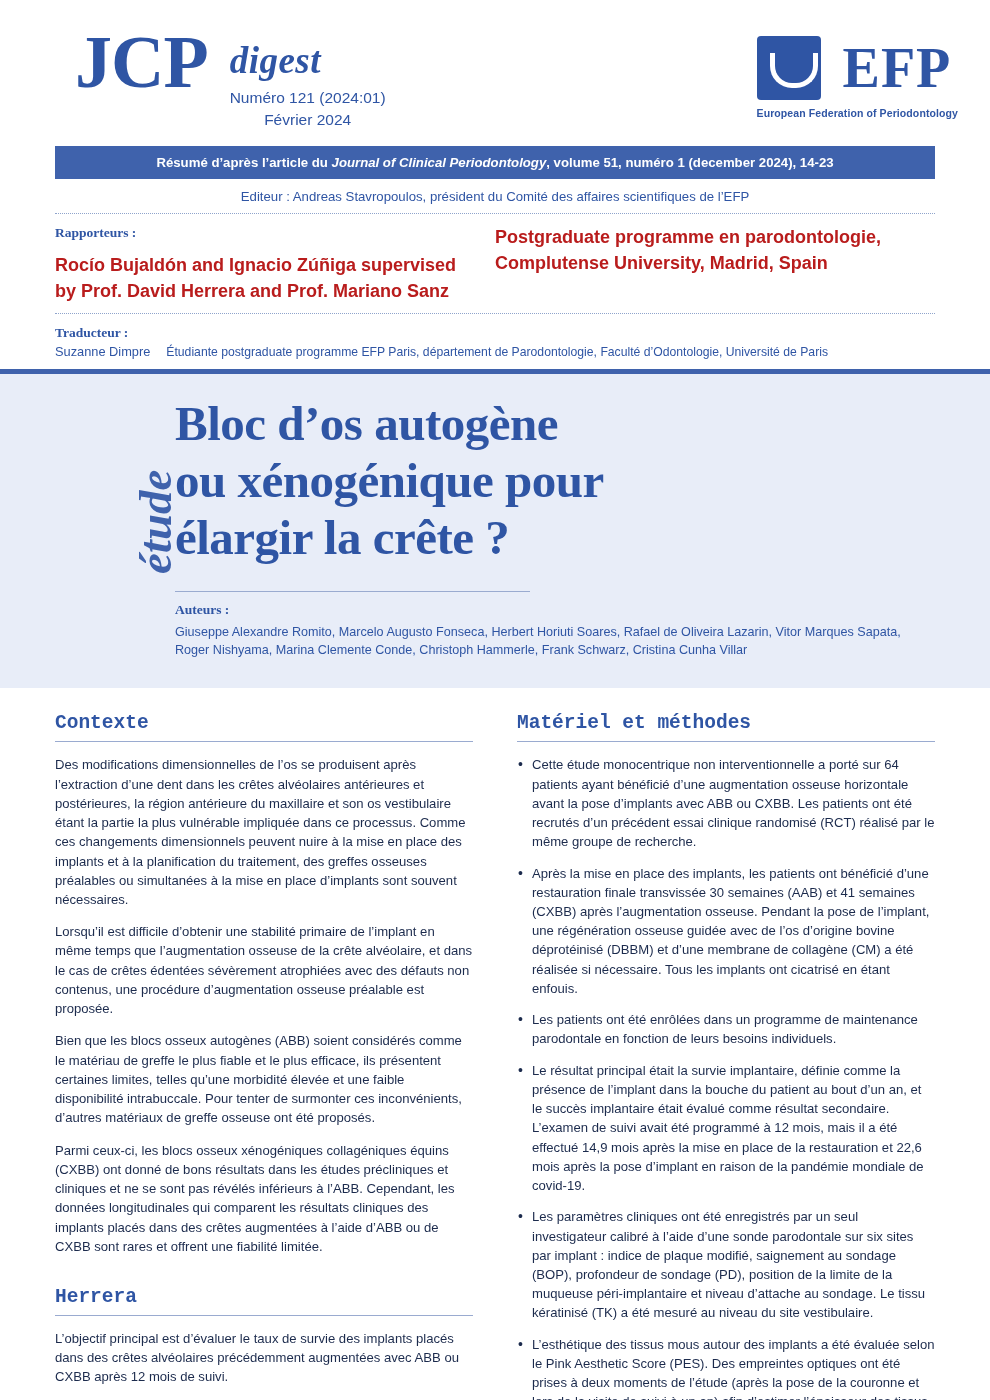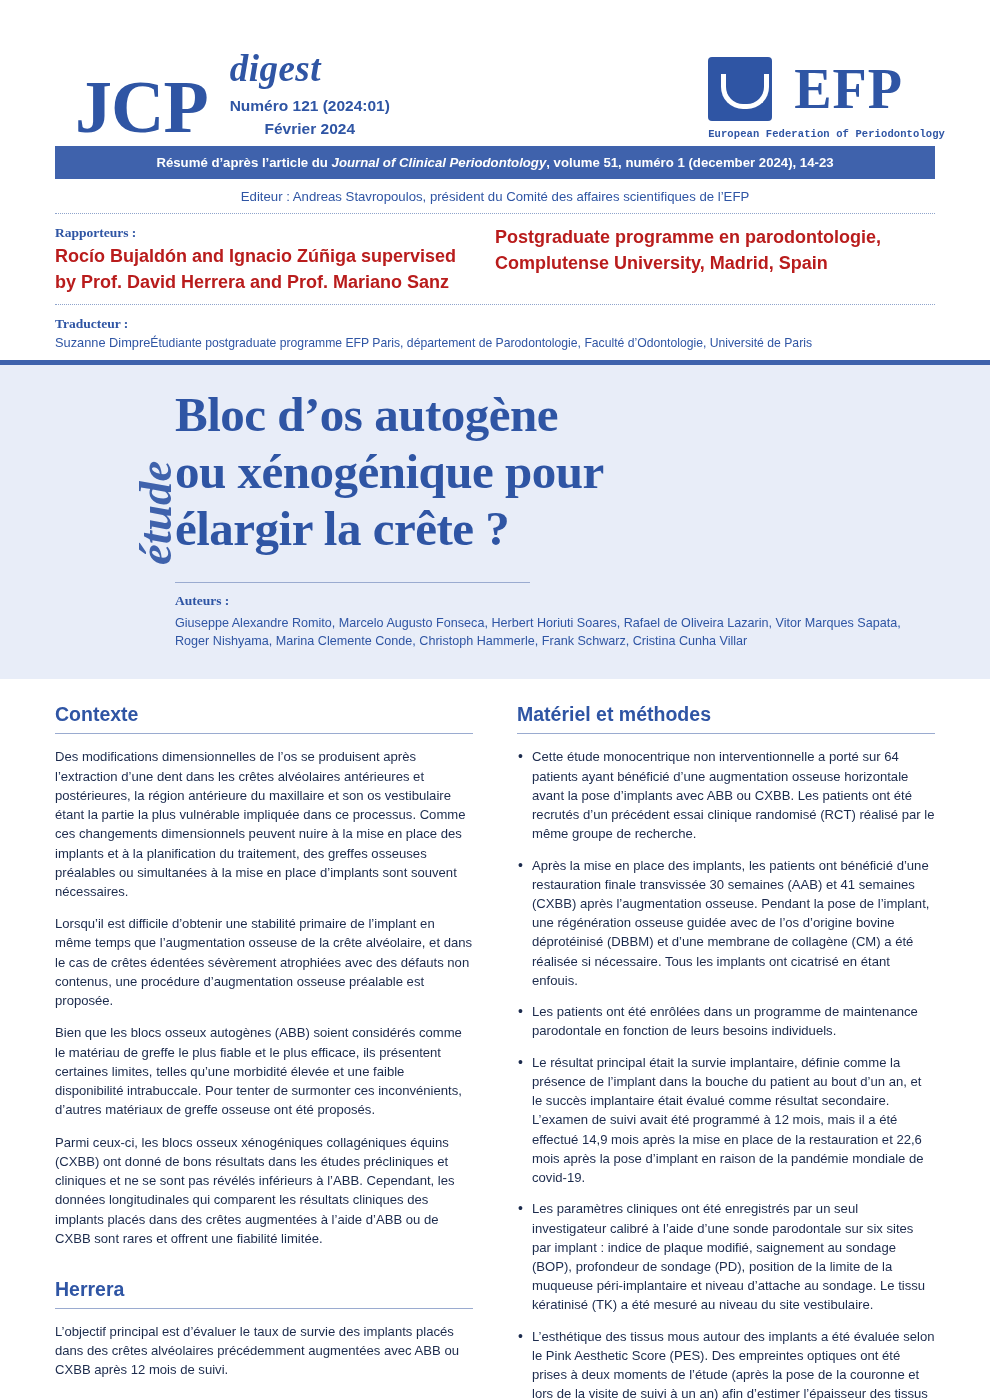--- a/index.html
+++ b/index.html
@@ -11,22 +11,22 @@
     font-family: "Liberation Sans", sans-serif;
     color: #1b2a4a;
     position: relative;
     overflow: hidden;
   }
   .page { position: relative; width: 990px; height: 1400px; }
 
   
   .masthead {
     display: flex;
-    align-items: flex-end;
-    padding: 30px 45px 0 75px;
+    align-items: flex-start;
+    padding: 30px 32px 0 75px;
     height: 140px;
   }
   .jcp-logo {
     font-family: "Liberation Serif", serif;
     font-weight: bold;
     font-size: 74px;
     line-height: 0.88;
     color: #2f55a4;
     letter-spacing: -1px;
   }
@@ -39,21 +39,21 @@
     color: #2f55a4;
     line-height: 1;
     letter-spacing: 0.5px;
   }
   .issue-line {
     font-size: 15.5px;
     color: #2f55a4;
     text-align: center;
     margin-top: 8px;
     line-height: 1.45;
-    font-weight: 700;
+    font-weight: 400;
   }
   .efp-block {
     margin-left: auto;
     text-align: center;
     padding-top: 6px;
   }
   .efp-logo-row { display: flex; align-items: center; gap: 22px; }
   .efp-mark {
     width: 64px; height: 64px;
     background: #2f55a4;
@@ -76,21 +76,20 @@
     color: #2f55a4;
     line-height: 1;
     letter-spacing: 1px;
   }
   .efp-sub {
     font-size: 10.5px;
     color: #2f55a4;
     margin-top: 7px;
     letter-spacing: 0.1px;
     font-weight: 600;
-    font-family: Liberation Mono, monospace;
   }
 
   
   .banner {
     background: #3f62ac;
     color: #ffffff;
     text-align: center;
     font-size: 13.2px;
     padding: 9px 20px;
     margin: 6px 55px 0 55px;
@@ -113,34 +112,34 @@
     display: flex;
     padding: 11px 0 9px 0;
     border-bottom: 1px dotted #8fa4cc;
   }
   .credits .col { width: 50%; padding-right: 18px; }
   .cred-label {
     font-family: "Liberation Serif", serif;
     font-weight: bold;
     font-size: 13.5px;
     color: #2f55a4;
-    margin-bottom: 3px;
+    margin-bottom: 12px;
   }
   .cred-text {
     font-size: 18px;
     color: #b91c1c;
     line-height: 1.42;
     font-weight: bold;
   }
   .translator {
     margin: 0 55px;
     padding: 11px 0 10px 0;
   }
   .translator .cred-label { margin-bottom: 3px; }
-  .trans-row { display: flex; align-items: baseline; }
+  .trans-row { display: flex; gap: 16px; align-items: baseline; }
   .trans-name { font-size: 12.8px; color: #2f55a4; }
   .trans-desc { font-size: 12.2px; color: #2f55a4; }
 
   
   .title-panel {
     background: #e8edf8;
     margin: 0;
     padding: 22px 55px 28px 55px;
     position: relative;
     border-top: 5px solid #3f62ac;
@@ -189,21 +188,21 @@
 
   
   .body-cols {
     display: flex;
     padding: 24px 55px 0 55px;
     gap: 44px;
   }
   .col-left { width: 420px; }
   .col-right { width: 420px; }
   .sec-head {
-    font-family: Liberation Sans, sans-serif;
+    font-family: Liberation Mono, monospace;
     font-weight: bold;
     font-size: 19.5px;
     color: #2f55a4;
     padding-bottom: 7px;
     border-bottom: 1px solid #9aabd0;
     margin-bottom: 13px;
   }
   .sec-head.second { margin-top: 30px; }
   p.para {
     font-size: 13.1px;

